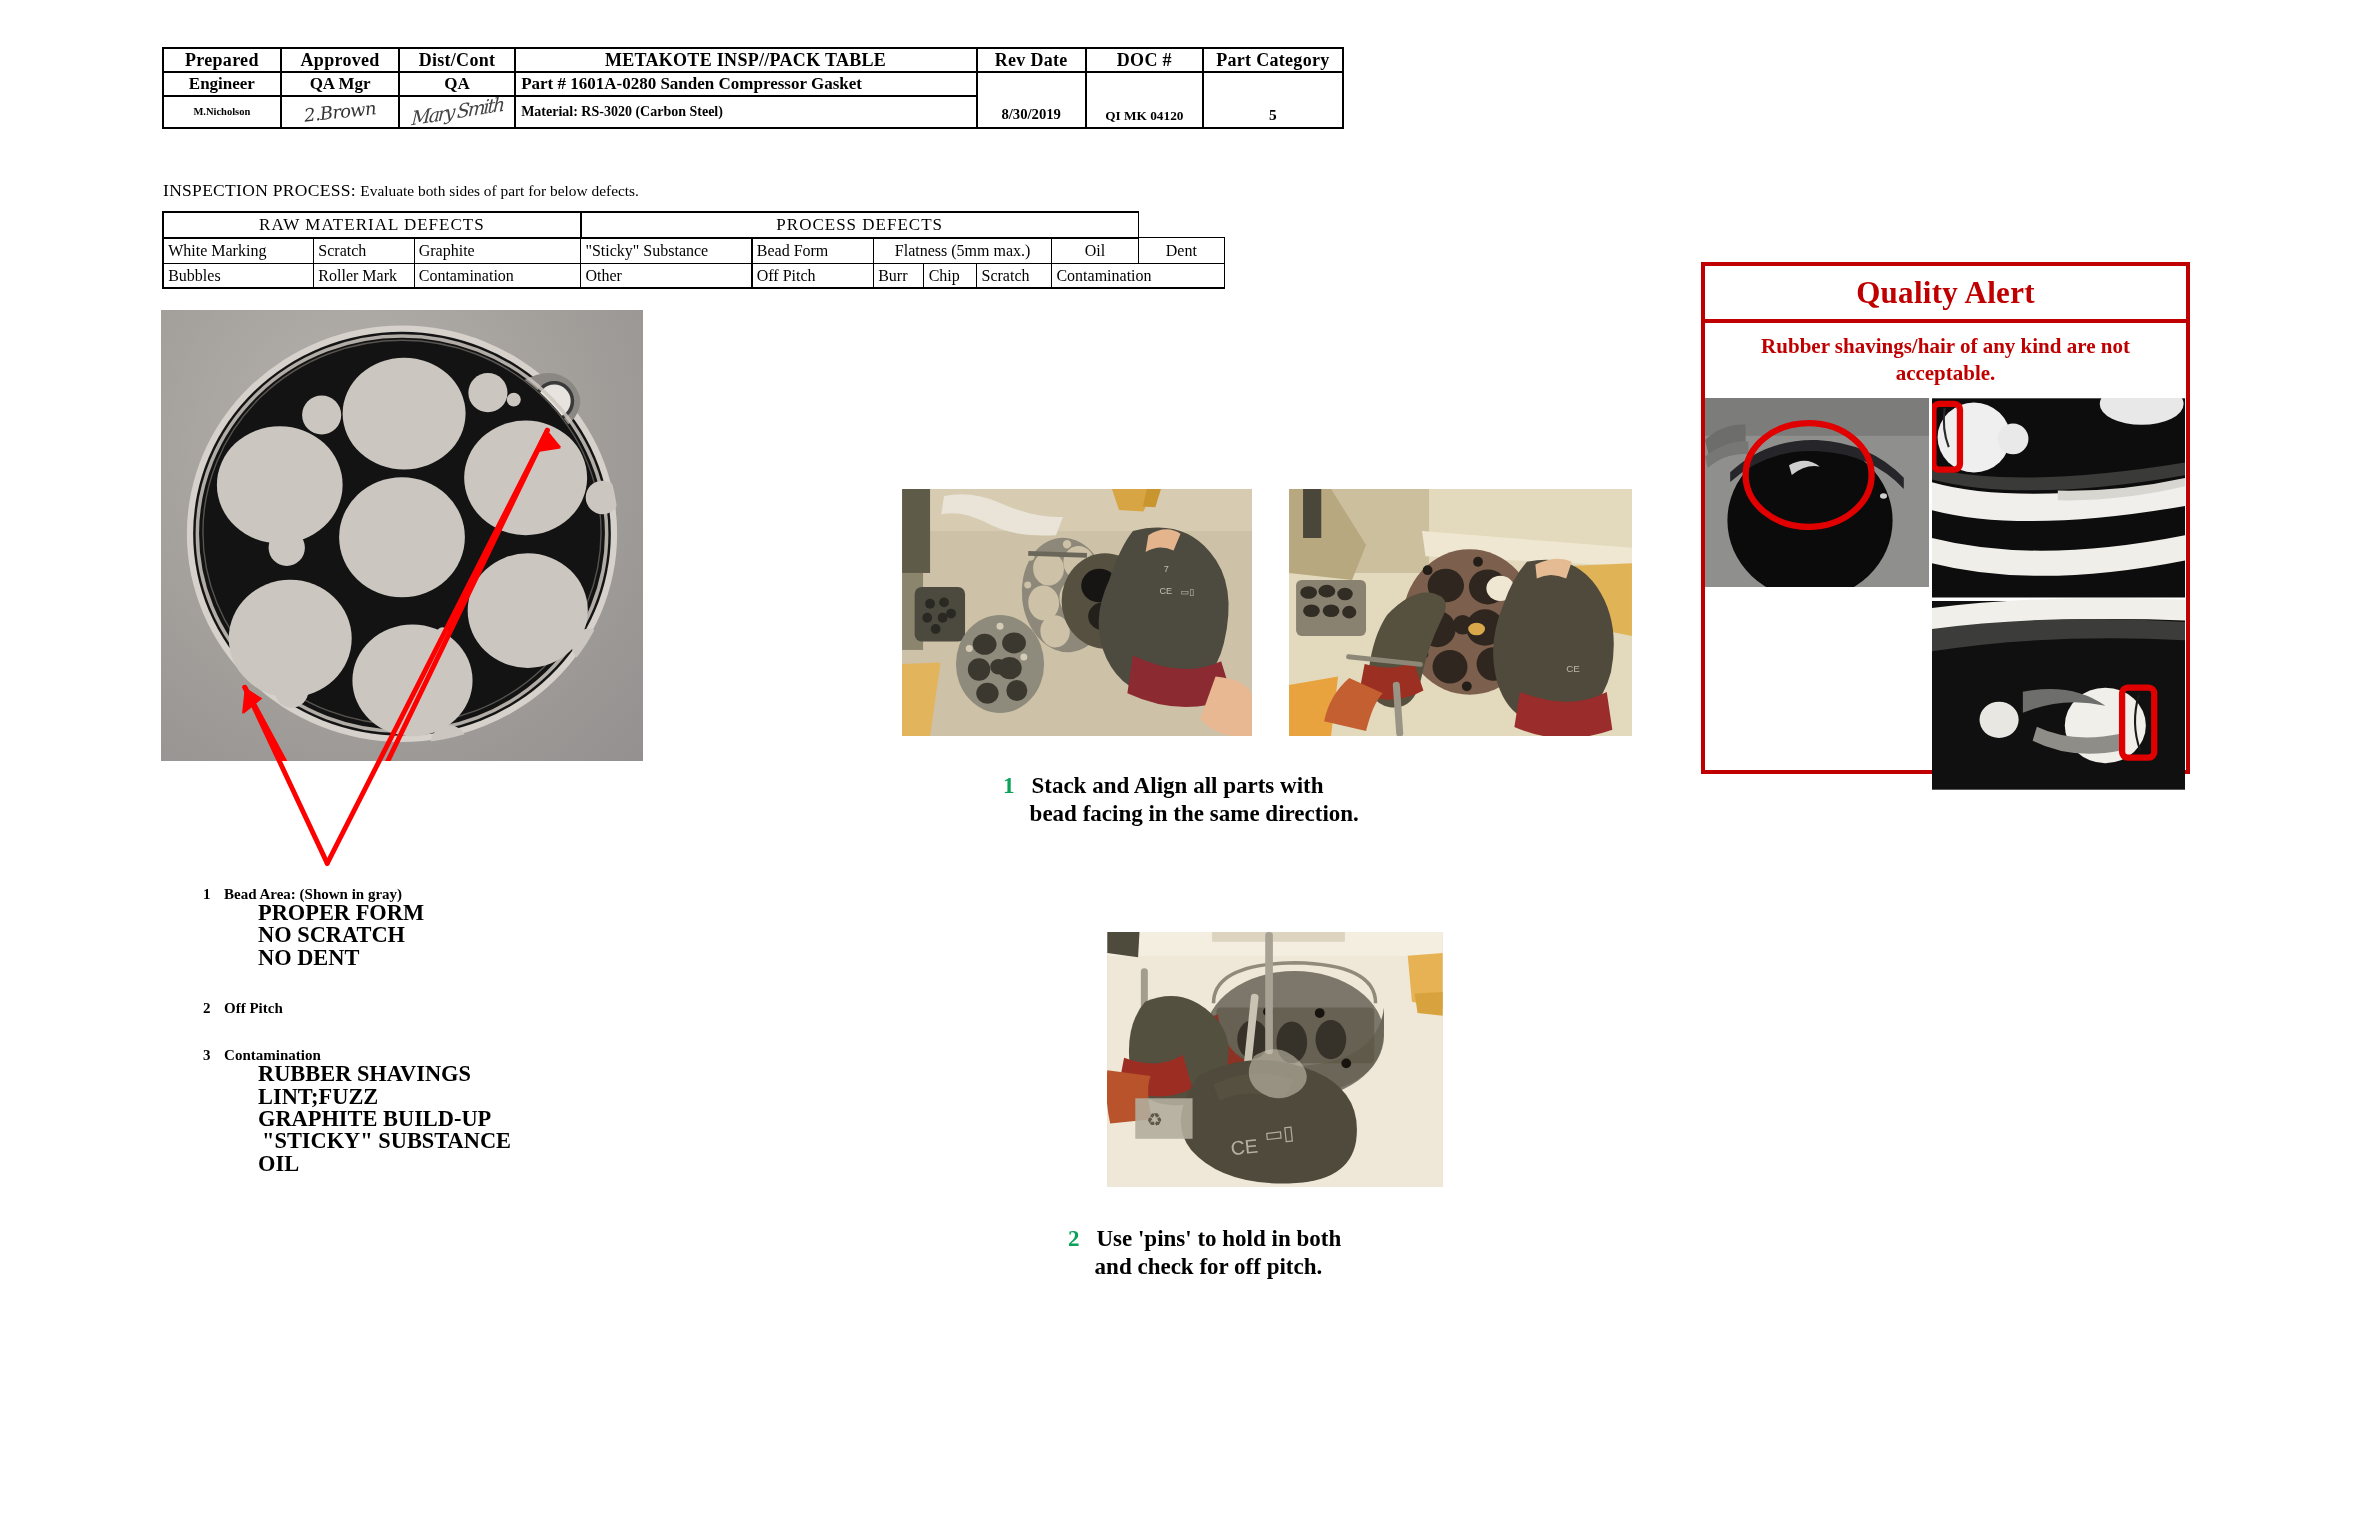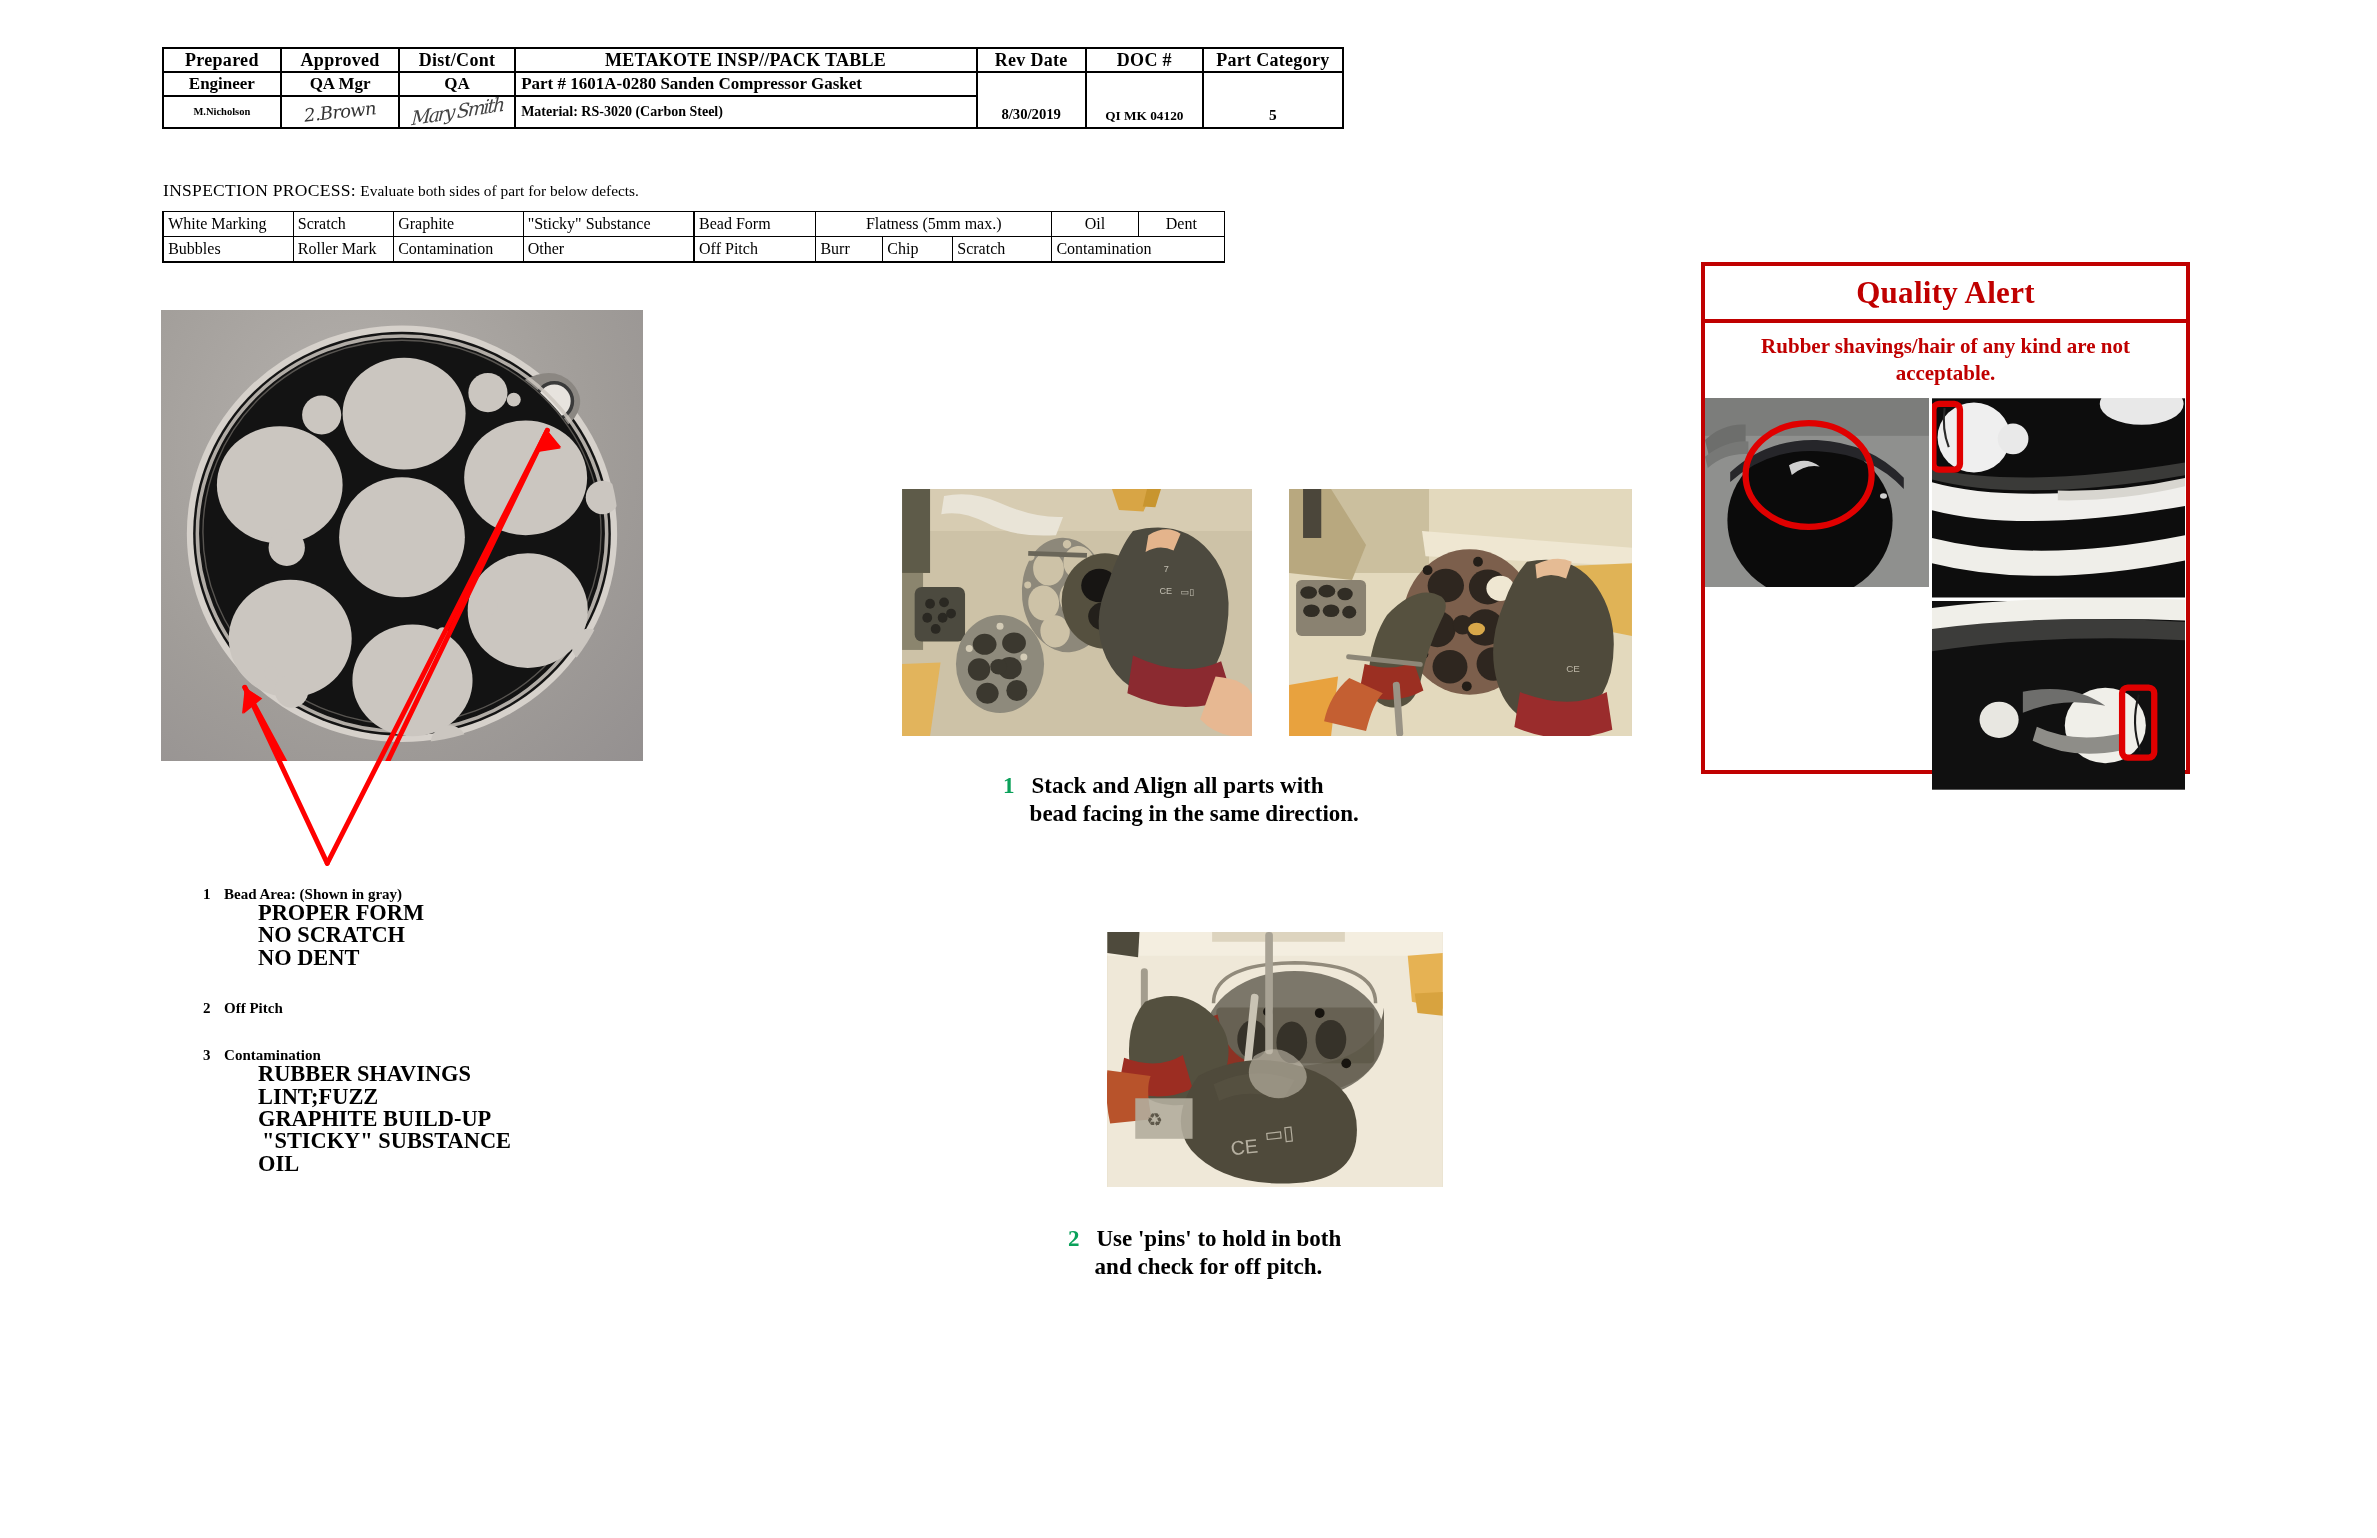--- a/index.html
+++ b/index.html
@@ -106,20 +106,24 @@
 </tbody>
   </table>
 
 <div class="abs" id="insp-line">
   <span class="lbl">INSPECTION  PROCESS:</span>
   <span class="sub">Evaluate both sides of part for below defects.</span>
 </div>
 
 <table class="abs" id="defects-table">
   <tbody>
+      <tr class="top">
+    <td class="grp thick-l" colspan="5" style="width:514px;">RAW  MATERIAL  DEFECTS</td>
+    <td class="grp thick-l" colspan="6">PROCESS  DEFECTS</td>
+  </tr>
   <tr>
     <td class="thick-l" colspan="2" style="width:105px;">White Marking</td>
     <td style="width:91px;">Scratch</td>
     <td colspan="2" style="width:105px;margin-top:40px;">Graphite</td>
     <td style="width:161px;">"Sticky" Substance</td>
     <td class="thick-l" style="width:112px;">Bead Form</td>
     <td class="ctr" colspan="3" style="width:199px;">Flatness  (5mm max.)</td>
     <td class="ctr" style="width:77px;">Oil</td>
     <td class="ctr" style="width:77px;">Dent</td>
   </tr>

